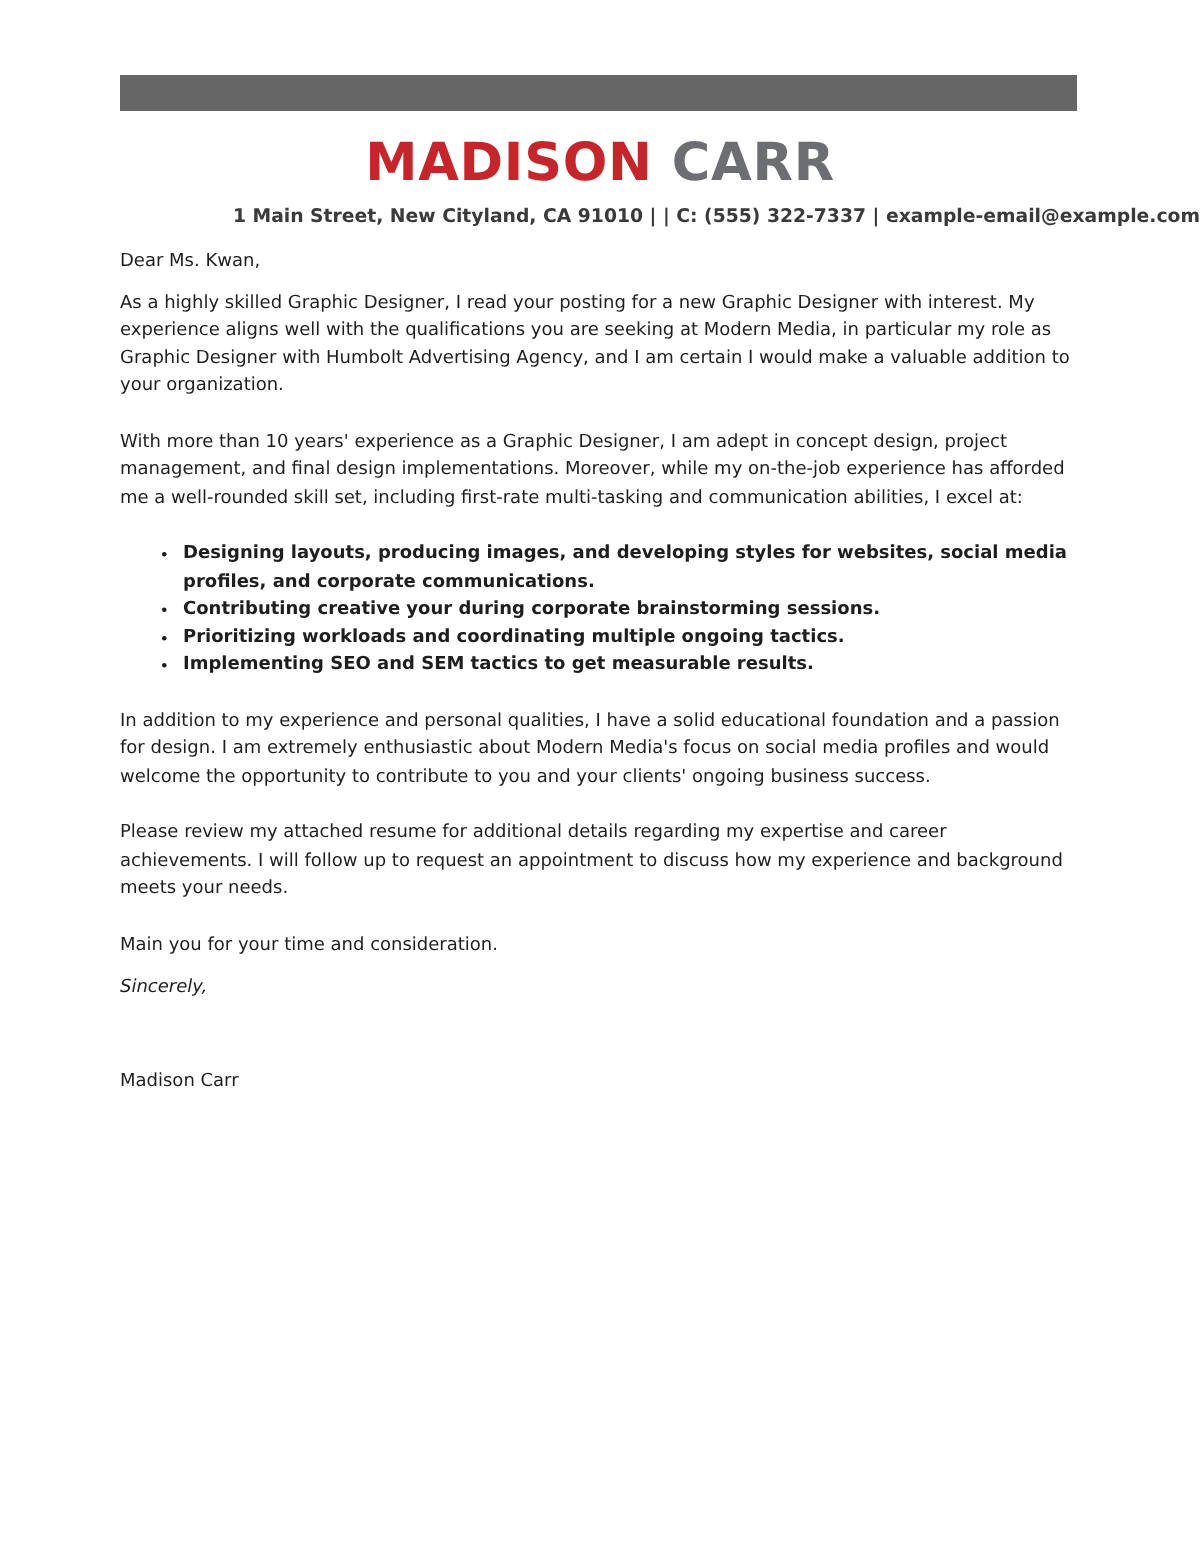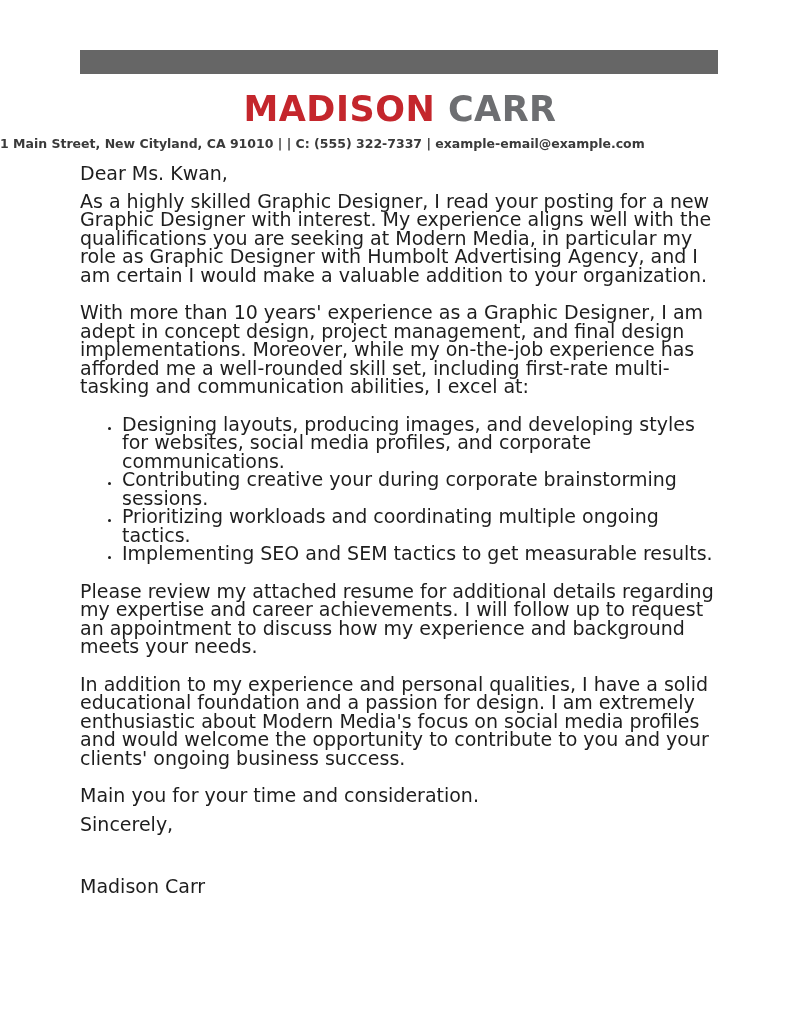--- a/index.html
+++ b/index.html
@@ -35,44 +35,45 @@
     letter-spacing: 0.5px;
     line-height: 38px;
   }
   .first-name { color: var(--accent_red, #c4262c); }
   .last-name  { color: var(--title_gray, #6d6e71); }
   .contact-line {
     position: absolute;
     left: 0;
     top: 136px;
     width: 800px;
-    text-align: left;
+    text-align: right;
     font-size: 12.5px;
     font-weight: 600;
     color: #3a3a3a;
   }
   .letter-body {
     position: absolute;
     left: 80px;
     top: 164px;
     width: 640px;
-    font-size: 19px;
+    font-size: 12px;
     line-height: 18.5px;
   }
   .letter-body p { margin: 0 0 19px 0; }
   p.greeting { margin-bottom: 9px; }
   p.thank-you { margin-bottom: 10px; }
-  p.sign-off { margin-bottom: 44px; }
+  p.sign-off { margin-bottom: 44px; font-style: italic; }
   ul.bullet-list {
     margin: 0 0 19px 0;
     padding: 0 0 0 41px;
   }
   ul.bullet-list li {
     margin: 0;
     padding-left: 1px;
+    font-weight: bold;
   }
   ul.bullet-list li::marker { font-size: 11px; }
 </style>
 </head>
 <body>
 
 <div class="page">
 
   <div class="top-bar"></div>
 
@@ -90,23 +91,23 @@
 
     <p>With more than 10 years' experience as a Graphic Designer, I am adept in concept design, project management, and final design implementations. Moreover, while my on-the-job experience has afforded me a well-rounded skill set, including first-rate multi-tasking and communication abilities, I excel at:</p>
 
     <ul class="bullet-list">
       <li>Designing layouts, producing images, and developing styles for websites, social media profiles, and corporate communications.</li>
       <li>Contributing creative your during corporate brainstorming sessions.</li>
       <li>Prioritizing workloads and coordinating multiple ongoing tactics.</li>
       <li>Implementing SEO and SEM tactics to get measurable results.</li>
     </ul>
 
+    <p>In addition to my experience and personal qualities, I have a solid educational foundation and a passion for design. I am extremely enthusiastic about Modern Media's focus on social media profiles and would welcome the opportunity to contribute to you and your clients' ongoing business success.</p>
+
     <p>Please review my attached resume for additional details regarding my expertise and career achievements. I will follow up to request an appointment to discuss how my experience and background meets your needs.</p>
-
-    <p>In addition to my experience and personal qualities, I have a solid educational foundation and a passion for design. I am extremely enthusiastic about Modern Media's focus on social media profiles and would welcome the opportunity to contribute to you and your clients' ongoing business success.</p>
 
     <p class="thank-you">Main you for your time and consideration.</p>
 
     <p class="sign-off">Sincerely,</p>
 
     <p>Madison Carr</p>
   </div>
 
 </div>
 

